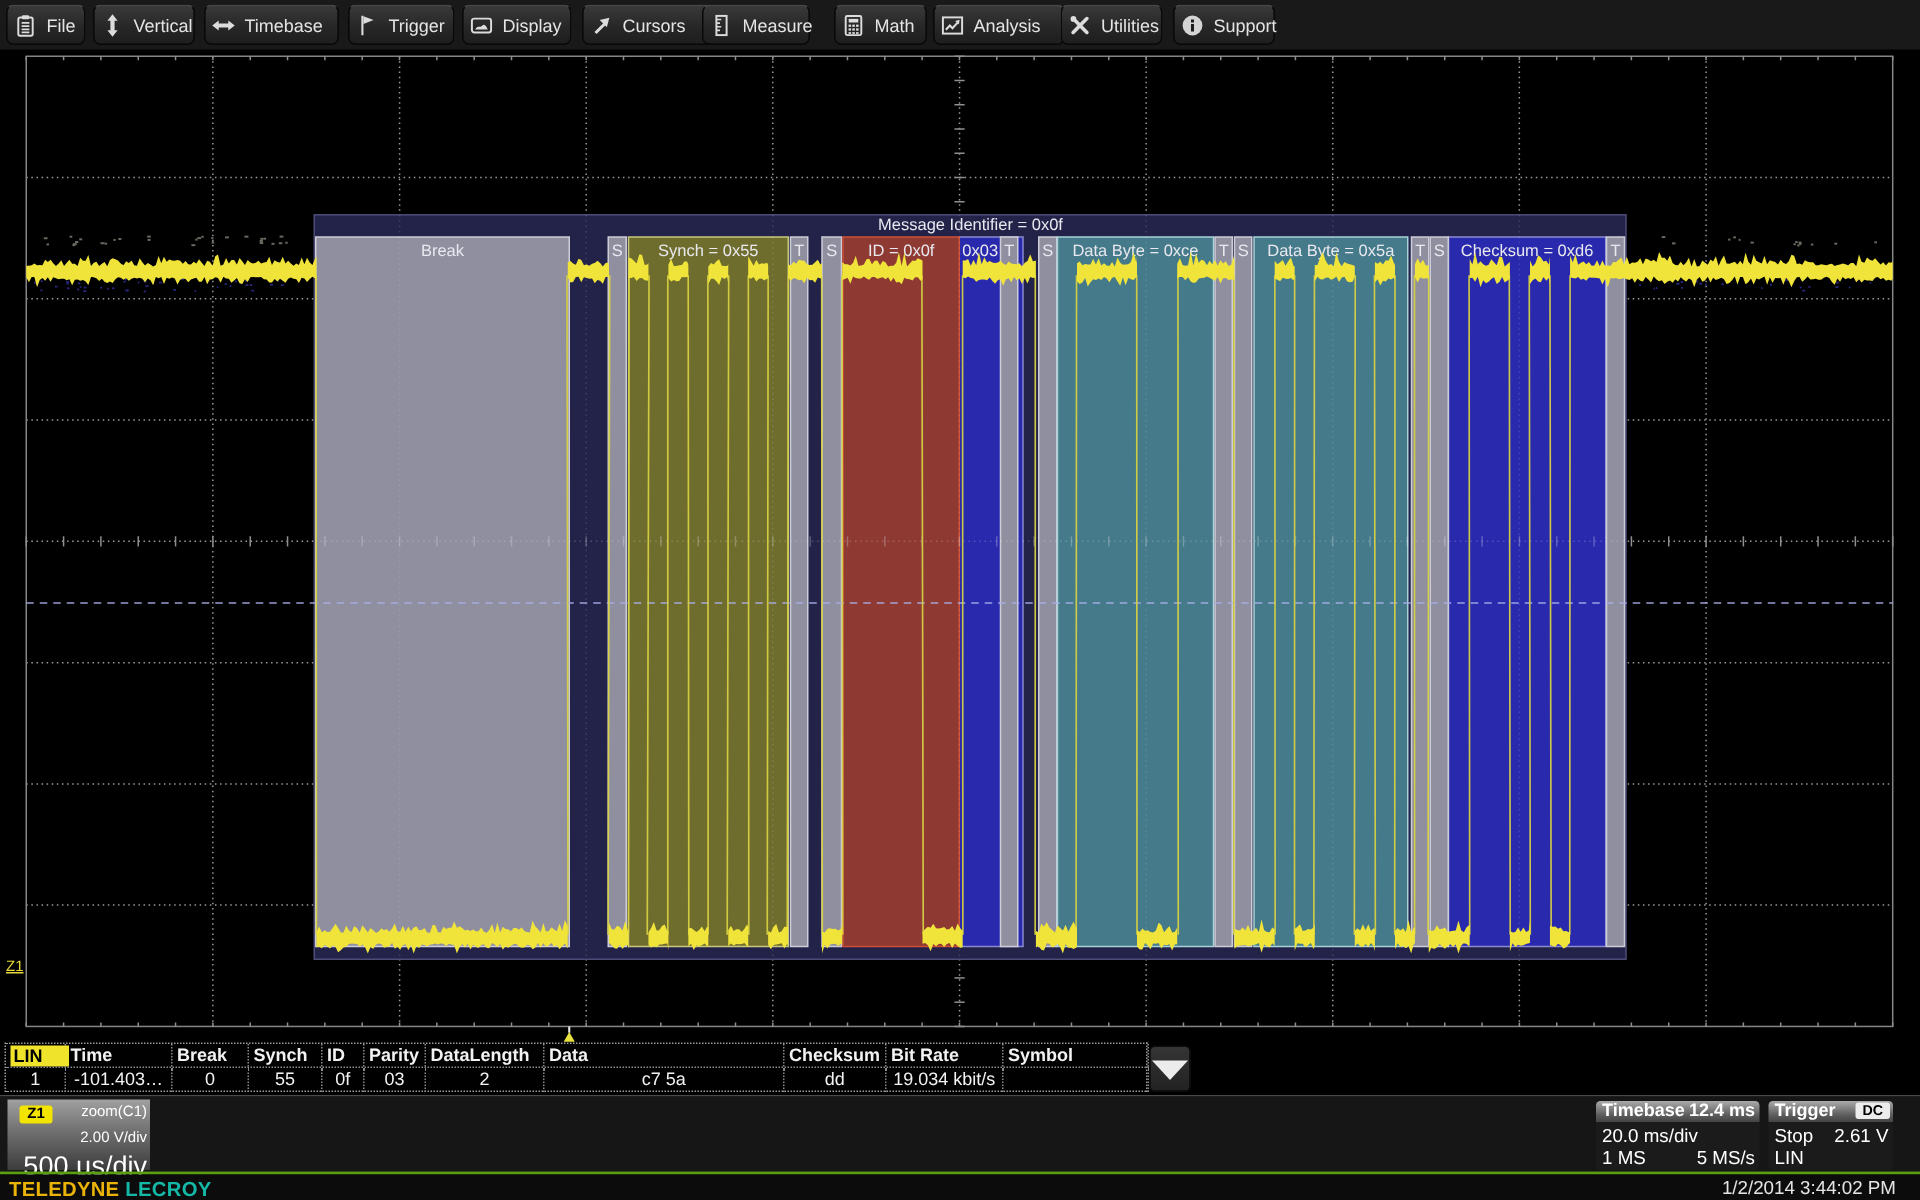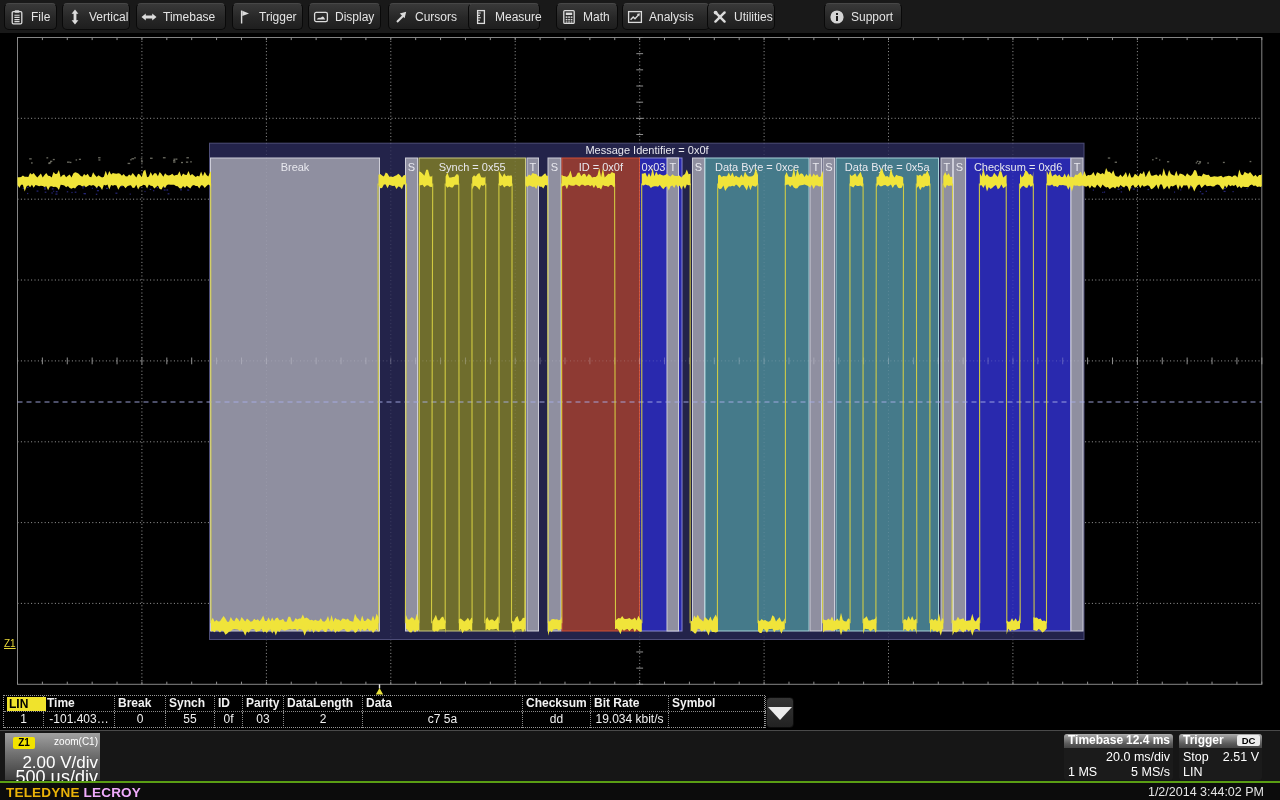--- a/index.html
+++ b/index.html
@@ -13,35 +13,35 @@
 .hc{position:absolute;top:0;height:15px;font-weight:bold;font-size:12px;color:#f2f2f2;padding-left:3px;border-right:1px dotted #8a8a8a;line-height:15px;white-space:nowrap}
 .vc{position:absolute;top:0;height:16px;font-size:12px;color:#f2f2f2;text-align:center;border-right:1px dotted #8a8a8a;line-height:15px;white-space:nowrap}
 .lin{display:inline-block;margin-top:1px;width:39px;height:14px;background:#f0e32c;color:#000;font-weight:bold;padding-left:2px;line-height:14px}
 #dnbtn{position:absolute;left:766px;top:697px;width:28px;height:31px;border-radius:4px;background:linear-gradient(180deg,#353535,#222);border:1px solid #0c0c0c}
 #dnbtn i{position:absolute;left:1px;top:9px;width:0;height:0;border-left:12px solid transparent;border-right:12px solid transparent;border-top:13px solid #ececec}
 #sep{position:absolute;left:0;top:730px;width:1280px;height:1px;background:#4a4a4a}
 #bots{position:absolute;left:0;top:731px;width:1280px;height:50px;background:#161616}
 #z1p{position:absolute;left:5px;top:2px;width:95px;height:47px;background:linear-gradient(180deg,#a0a0a0,#707070 45%,#3c3c3c);color:#fff}
 #z1p .bdg{position:absolute;left:8px;top:4px;width:22px;height:12px;background:#f2e300;border-radius:2px;color:#000;font-size:10px;font-weight:bold;text-align:center;line-height:12px}
 #z1p .t1{position:absolute;right:2px;top:3px;font-size:10px}
-#z1p .t2{position:absolute;right:2px;top:20px;font-size:17px}
+#z1p .t2{position:absolute;right:2px;top:20px;font-size:10px}
 #z1p .t3{position:absolute;right:2px;top:34px;font-size:18px}
 .pnl{position:absolute;top:3px;height:46px;background:#1b1b1b;color:#fff;border-radius:3px}
 .pnl .hdr{position:absolute;left:0;top:0;right:0;height:14px;background:linear-gradient(180deg,#ababab,#5a5a5a 70%,#454545);border-radius:3px 3px 0 0;font-size:12px;font-weight:bold;line-height:13px}
 #tbp{left:1064px;width:109px}
 #trp{left:1179px;width:83px}
 .pnl .hl{position:absolute;left:4px}
 .pnl .hr{position:absolute;right:3px}
 .pnl .r1{position:absolute;top:17px;left:4px;right:3px;font-size:12.5px;line-height:13px}
 .pnl .r2{position:absolute;top:32px;left:4px;right:3px;font-size:12.5px;line-height:13px}
 .dc{position:absolute;right:2px;top:1px;width:23px;height:11px;background:#ececec;border-radius:2px;color:#000;font-size:9.5px;font-weight:bold;text-align:center;line-height:11px}
 #greenln{position:absolute;left:0;top:781px;width:1280px;height:2px;background:#5a9e14}
 #botbar{position:absolute;left:0;top:783px;width:1280px;height:17px;background:#0c0c0c;color:#fff}
 #brand{position:absolute;left:6px;top:2px;font-size:13.5px;font-weight:bold;letter-spacing:0.2px}
-#brand b{color:#eab308}#brand i{font-style:normal;color:#f0abfc}
+#brand b{color:#eab308}#brand i{font-style:normal;color:#14b8a6}
 #dt{position:absolute;right:16px;top:2px;font-size:12.5px;color:#e4e4e4}
 </style></head>
 <body>
 <div id="menubar">
     <div class="mbtn" style="left:4px;width:53px">
       <svg width="16" height="16" viewBox="0 0 16 16">
         <rect x="3.2" y="2.6" width="9.6" height="12.2" rx="1.2" fill="none" stroke="#dcdcdc" stroke-width="1.3"></rect>
         <rect x="5.6" y="1.2" width="4.8" height="2.6" rx="0.8" fill="#dcdcdc"></rect>
         <path d="M5.4 6.2 h5.2 M5.4 8.4 h5.2 M5.4 10.6 h5.2 M5.4 12.6 h5.2" stroke="#dcdcdc" stroke-width="1.1"></path>
       </svg>
@@ -114,21 +114,21 @@
       <span>Analysis</span>
     </div>
     <div class="mbtn" style="left:707px;width:68px">
       <svg width="16" height="16" viewBox="0 0 16 16">
         <line x1="3.4" y1="3.4" x2="12.6" y2="12.6" stroke="#dcdcdc" stroke-width="2.4" stroke-linecap="round"></line>
         <line x1="12.6" y1="3.4" x2="3.4" y2="12.6" stroke="#dcdcdc" stroke-width="2.4" stroke-linecap="round"></line>
         <circle cx="3.6" cy="3.6" r="1.9" fill="#dcdcdc"></circle>
       </svg>
       <span>Utilities</span>
     </div>
-    <div class="mbtn" style="left:824px;width:78px">
+    <div class="mbtn" style="left:782px;width:68px">
       <svg width="16" height="16" viewBox="0 0 16 16">
         <circle cx="8" cy="8" r="6.6" fill="#d4d4d4"></circle>
         <rect x="7" y="4" width="2" height="2" fill="#1c1c1c"></rect>
         <rect x="7" y="7" width="2" height="5" fill="#1c1c1c"></rect>
       </svg>
       <span>Support</span>
     </div>
   </div>
 <svg width="1280" height="664" style="position:absolute;left:0;top:33px">
 <style>
@@ -584,34 +584,34 @@
       <span class="bdg">Z1</span>
       <span class="t1">zoom(C1)</span>
       <span class="t2">2.00 V/div</span>
       <span class="t3">500 µs/div</span>
     </div>
  <div class="pnl" id="tbp">
       <div class="hdr">
         <span class="hl">Timebase</span>
         <span class="hr">12.4 ms</span>
       </div>
-      <div class="r1" style="text-align:right">20.0 ms/div</div>
+      <div class="r1" style="">20.0 ms/div</div>
       <div class="r2">
         <span style="float:left">1 MS</span>
         <span style="float:right">5 MS/s</span>
       </div>
     </div>
  <div class="pnl" id="trp">
       <div class="hdr">
         <span class="hl">Trigger</span>
         <span class="dc">DC</span>
       </div>
       <div class="r1">
         <span style="float:left">Stop</span>
-        <span style="float:right">2.51 V</span>
+        <span style="float:right">2.61 V</span>
       </div>
       <div class="r2">
         <span style="float:left">LIN</span>
       </div>
     </div>
 </div>
 <div id="greenln"></div>
 <div id="botbar">
     <span id="brand"><b>TELEDYNE</b> <i>LECROY</i></span>
     <span id="dt">1/2/2014 3:44:02 PM</span>

